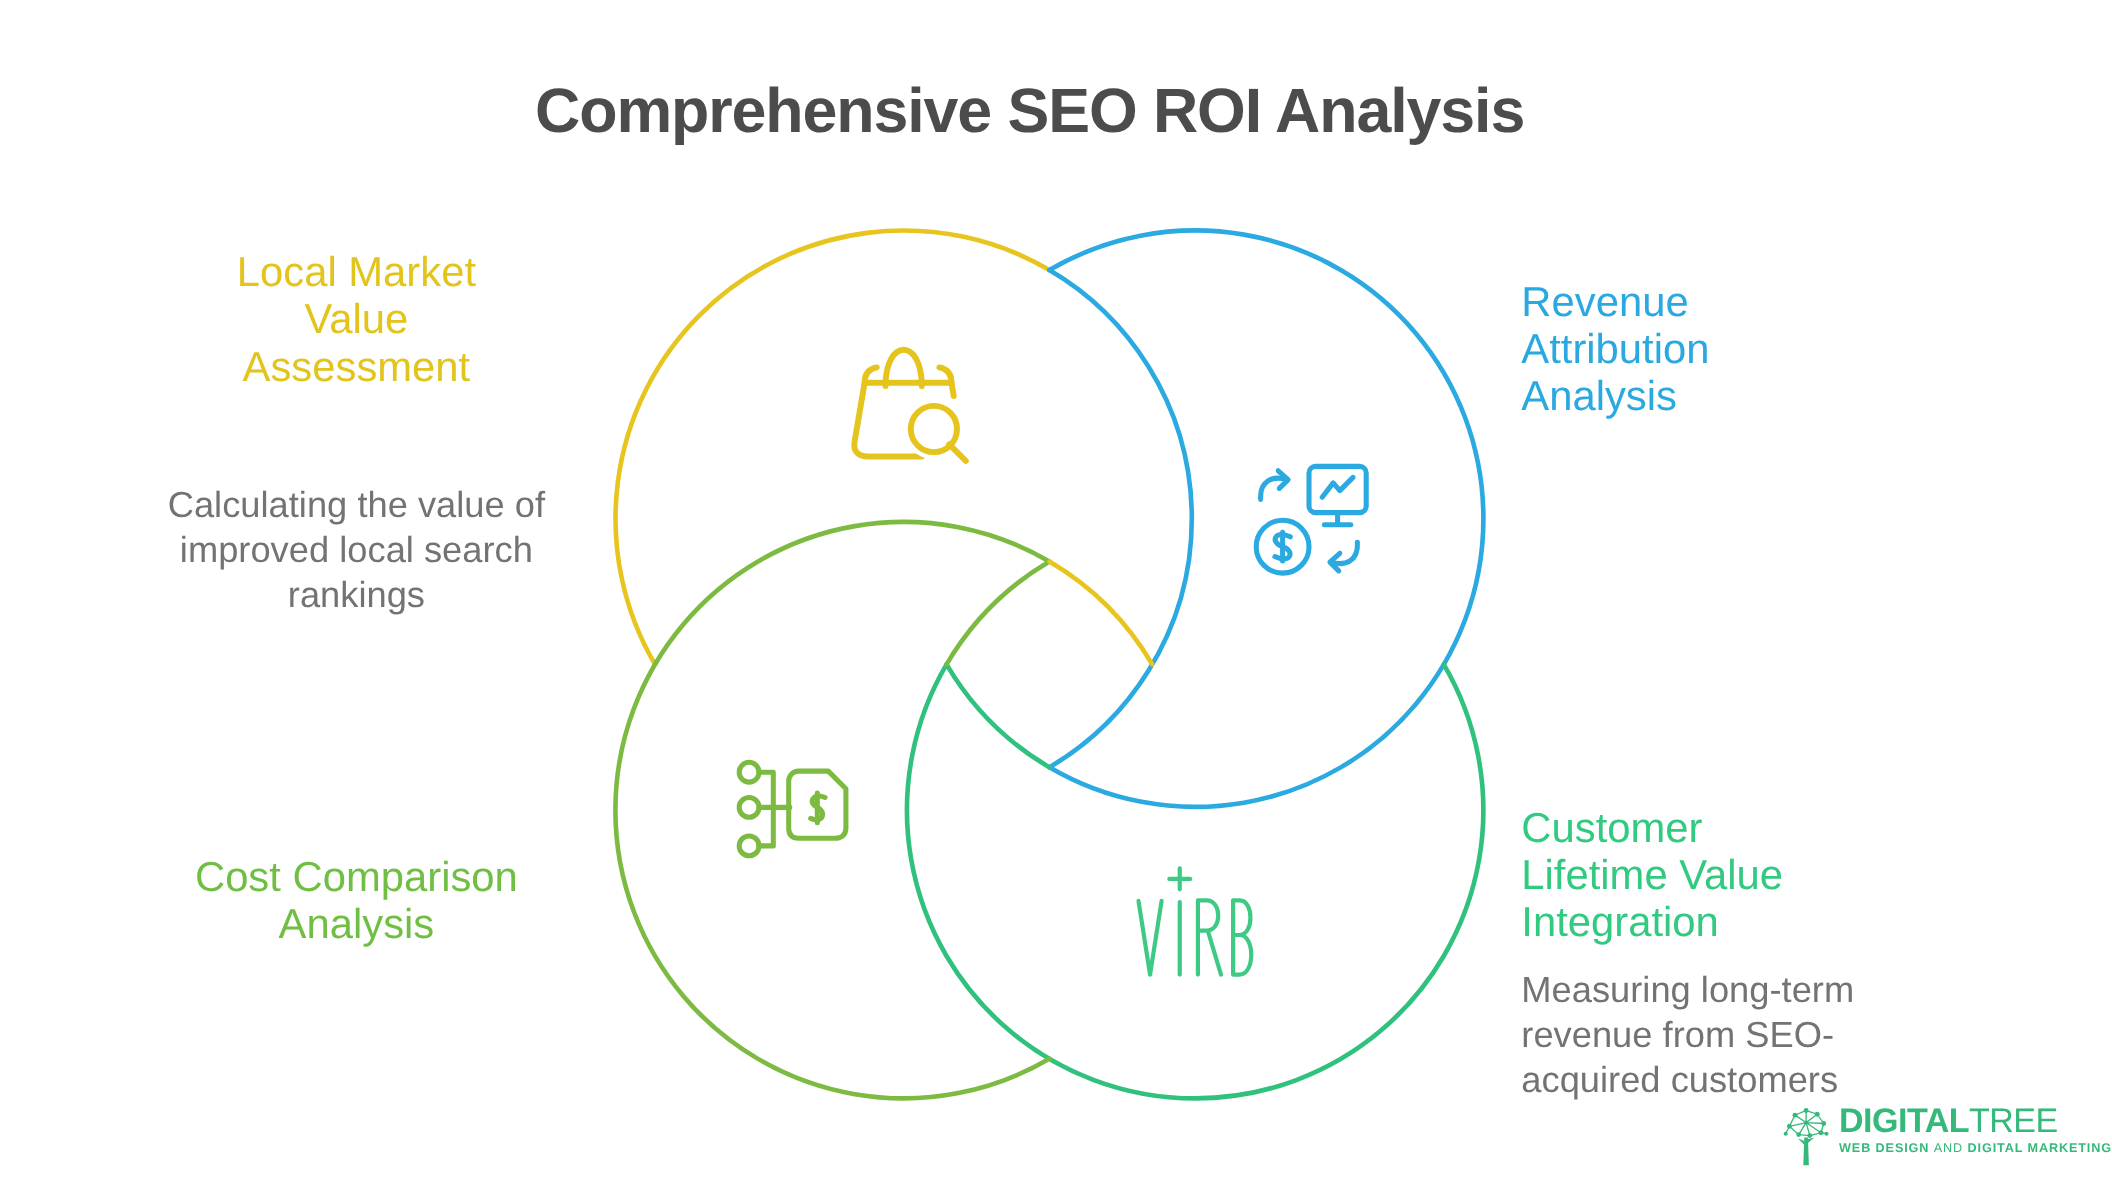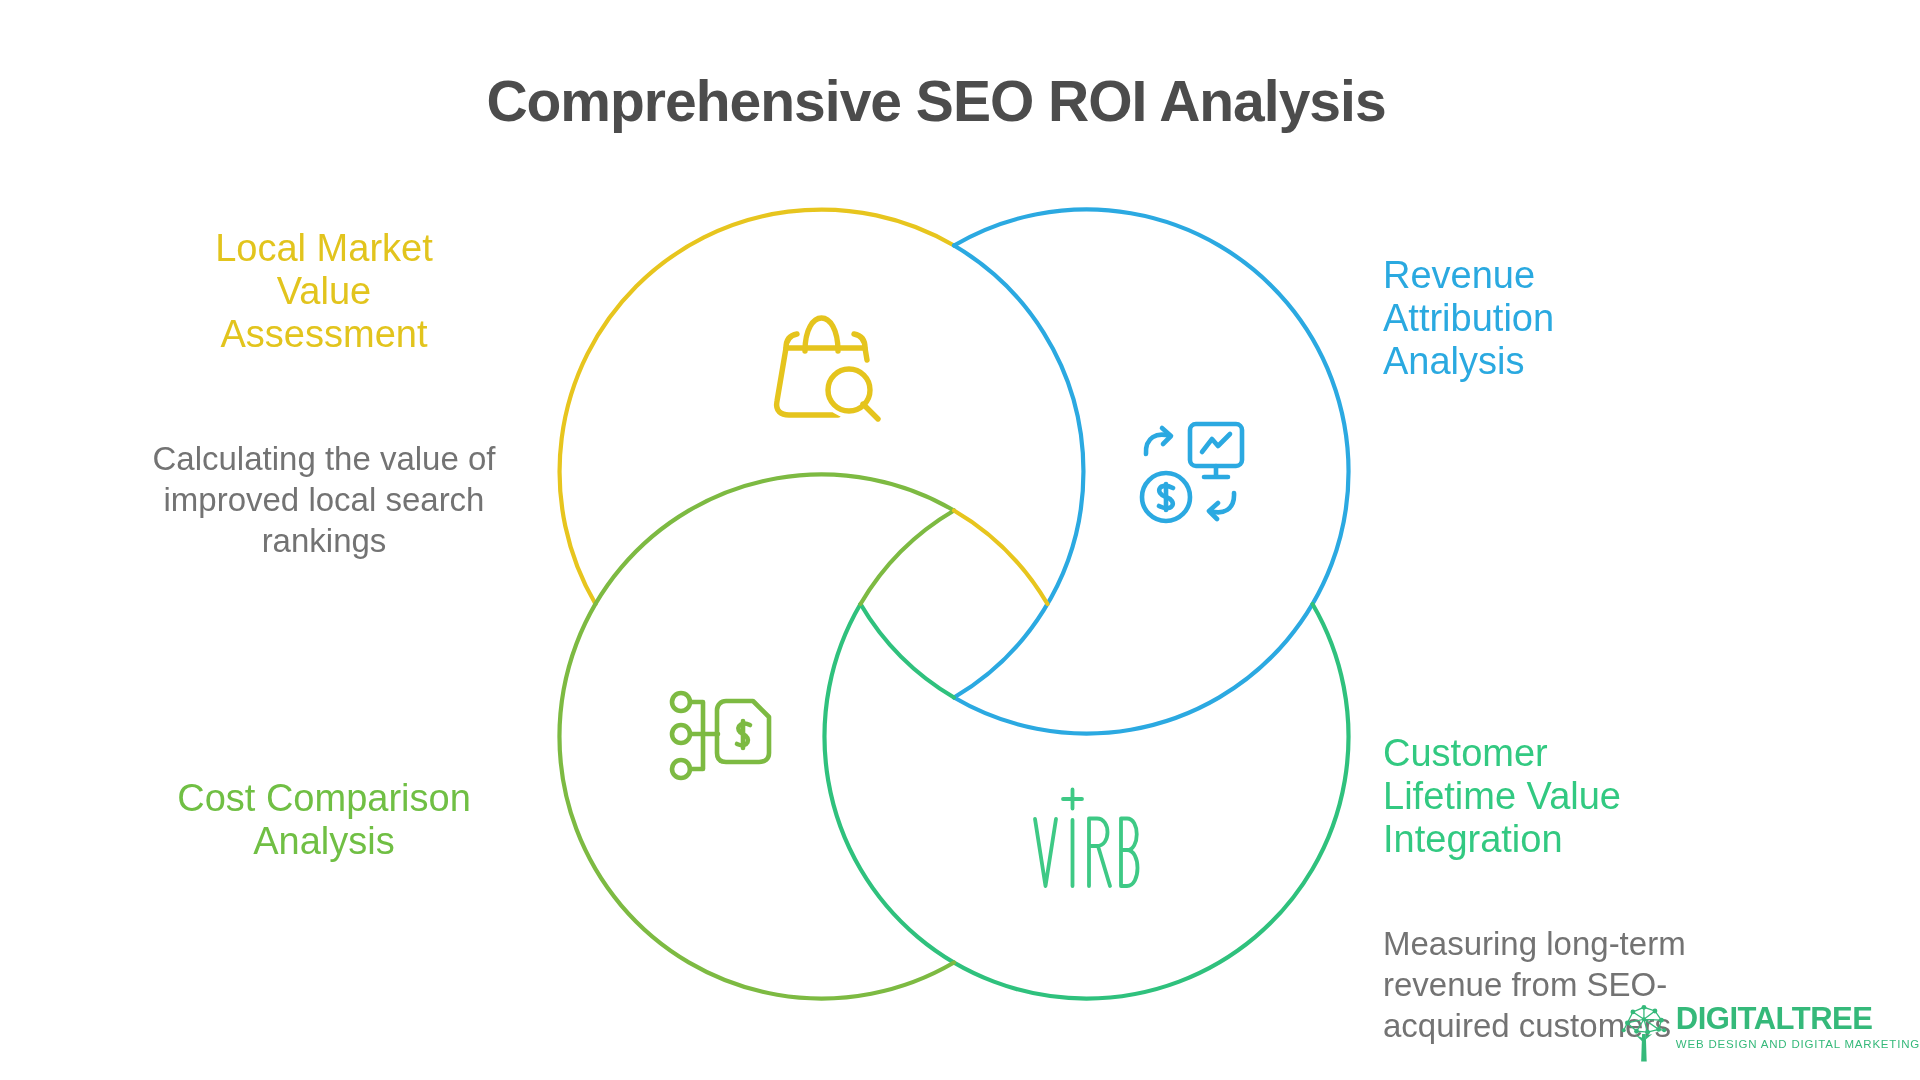--- a/index.html
+++ b/index.html
@@ -19,35 +19,35 @@
   .text-block .desc{font-size:33px;line-height:41px;color:#737373;}
   .tb-right{text-align:center;right:1381px;width:430px;}
   .tb-left{text-align:left;left:1383px;width:430px;}
   .tb-topleft{top:209px;}
   .tb-topleft .desc{margin-top:64px;}
   .tb-topright{top:236px;}
   .tb-topright .desc{margin-top:40px;}
   .tb-bottomleft{top:759px;}
   .tb-bottomleft .desc{margin-top:31px;}
   .tb-bottomright{top:714px;}
-  .tb-bottomright .desc{margin-top:44px;}
+  .tb-bottomright .desc{}
   .h-yellow{color:#e2c41d;}
   .h-blue{color:#2aa9e0;}
   .h-olive{color:#70bf44;}
   .h-emerald{color:#32c981;}
   .footer-logo{
     position:absolute;left:1620px;top:1002px;width:300px;height:70px;
     display:flex;align-items:flex-start;
   }
   .logo-text{margin-left:8px;}
   .brand-line{font-size:31px;letter-spacing:-0.5px;line-height:34px;color:#35b97a;white-space:nowrap;}
   .brand-primary{font-weight:700;}
-  .brand-secondary{font-weight:700;}
+  .brand-secondary{font-weight:400;}
   .tagline{font-size:11.5px;letter-spacing:0.8px;color:#35b97a;margin-top:2px;white-space:nowrap;}
-  .tag-bold{font-weight:400;}
+  .tag-bold{font-weight:700;}
   .tag-light{font-weight:400;}
 </style>
 </head>
 <body>
 
 <h1 class="page-title">Comprehensive SEO ROI Analysis</h1>
 
 <svg class="diagram-svg" width="1920" height="1080" viewBox="0 0 1920 1080">
 
   <g fill="none" stroke-linecap="round" stroke-linejoin="round" stroke-width="4.2">

